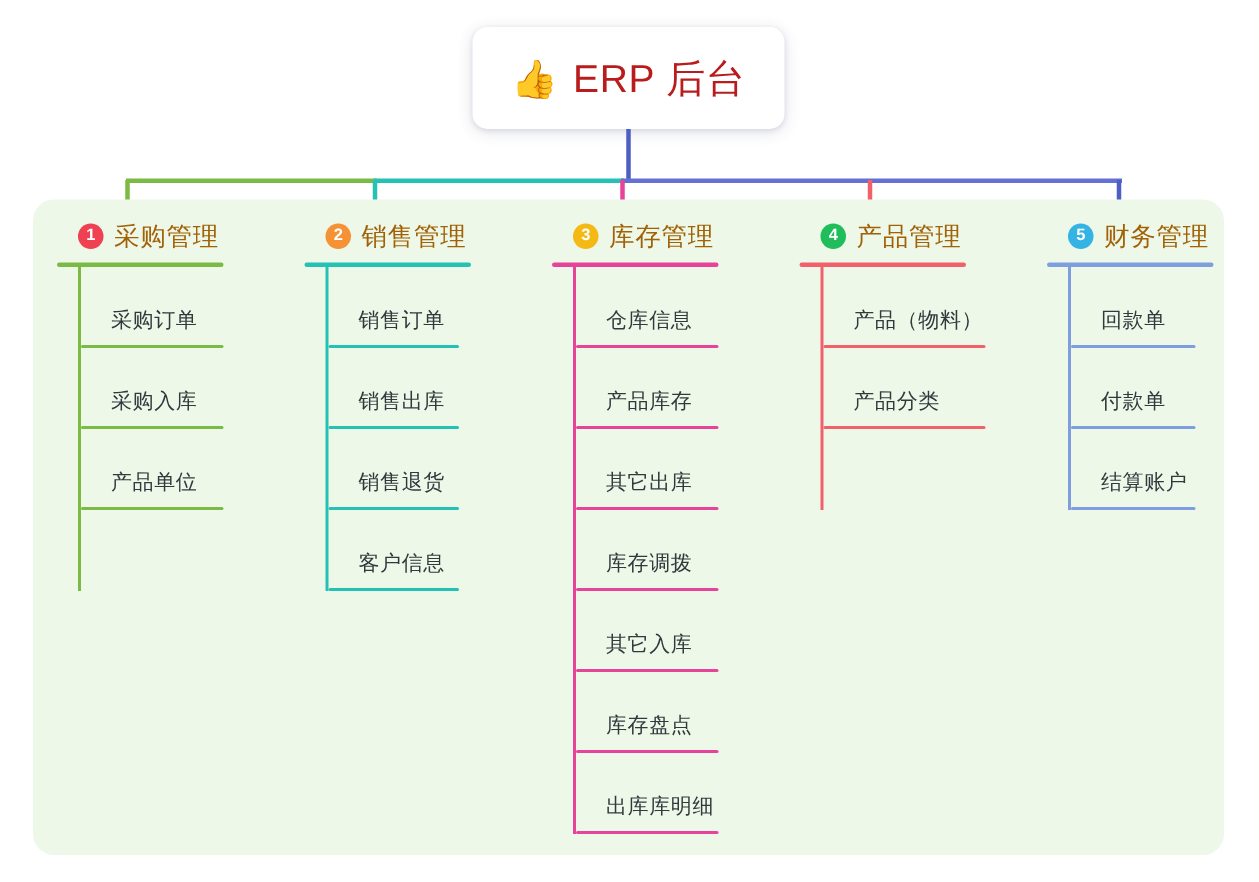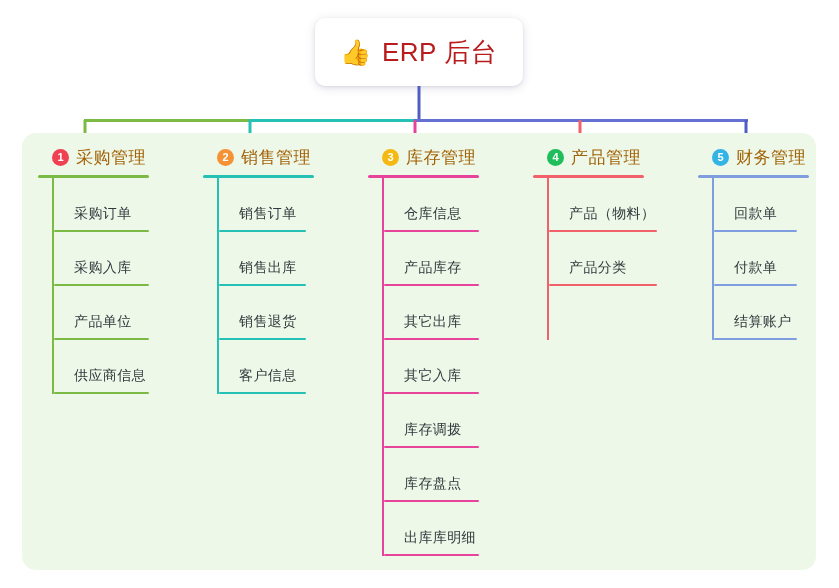--- a/index.html
+++ b/index.html
@@ -174,24 +174,20 @@
           <div class="leaf-rule" style="background: rgb(124, 186, 70); width: 95px;"></div>
         </div>
         <div class="leaf">
           <span class="leaf-label">采购入库</span>
           <div class="leaf-rule" style="background: rgb(124, 186, 70); width: 95px;"></div>
         </div>
         <div class="leaf">
           <span class="leaf-label">产品单位</span>
           <div class="leaf-rule" style="background: rgb(124, 186, 70); width: 95px;"></div>
         </div>
-        <div class="leaf">
-          <span class="leaf-label">供应商信息</span>
-          <div class="leaf-rule" style="background: rgb(124, 186, 70); width: 95px;"></div>
-        </div>
       </div>
     </div>
     <div class="column" style="left: 203px; width: 150px;">
       <div class="col-header">
         <span class="badge" style="background: rgb(245, 146, 54);">2</span>
         <span class="col-title">销售管理</span>
       </div>
       <div class="col-rule" style="background: rgb(37, 193, 180); width: 111px;"></div>
       <div class="col-body">
         <div class="spine" style="background: rgb(37, 193, 180); height: 216px;"></div>
@@ -227,25 +223,25 @@
         </div>
         <div class="leaf">
           <span class="leaf-label">产品库存</span>
           <div class="leaf-rule" style="background: rgb(232, 67, 154); width: 95px;"></div>
         </div>
         <div class="leaf">
           <span class="leaf-label">其它出库</span>
           <div class="leaf-rule" style="background: rgb(232, 67, 154); width: 95px;"></div>
         </div>
         <div class="leaf">
+          <span class="leaf-label">库存调拨</span>
+          <div class="leaf-rule" style="background: rgb(232, 67, 154); width: 95px;"></div>
+        </div>
+        <div class="leaf">
           <span class="leaf-label">其它入库</span>
-          <div class="leaf-rule" style="background: rgb(232, 67, 154); width: 95px;"></div>
-        </div>
-        <div class="leaf">
-          <span class="leaf-label">库存调拨</span>
           <div class="leaf-rule" style="background: rgb(232, 67, 154); width: 95px;"></div>
         </div>
         <div class="leaf">
           <span class="leaf-label">库存盘点</span>
           <div class="leaf-rule" style="background: rgb(232, 67, 154); width: 95px;"></div>
         </div>
         <div class="leaf">
           <span class="leaf-label">出库库明细</span>
           <div class="leaf-rule" style="background: rgb(232, 67, 154); width: 95px;"></div>
         </div>

